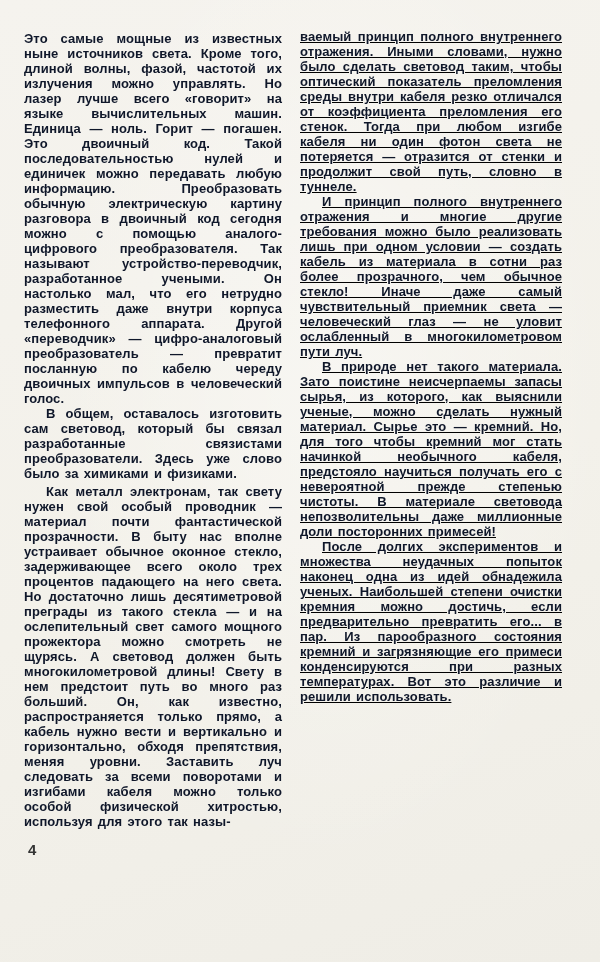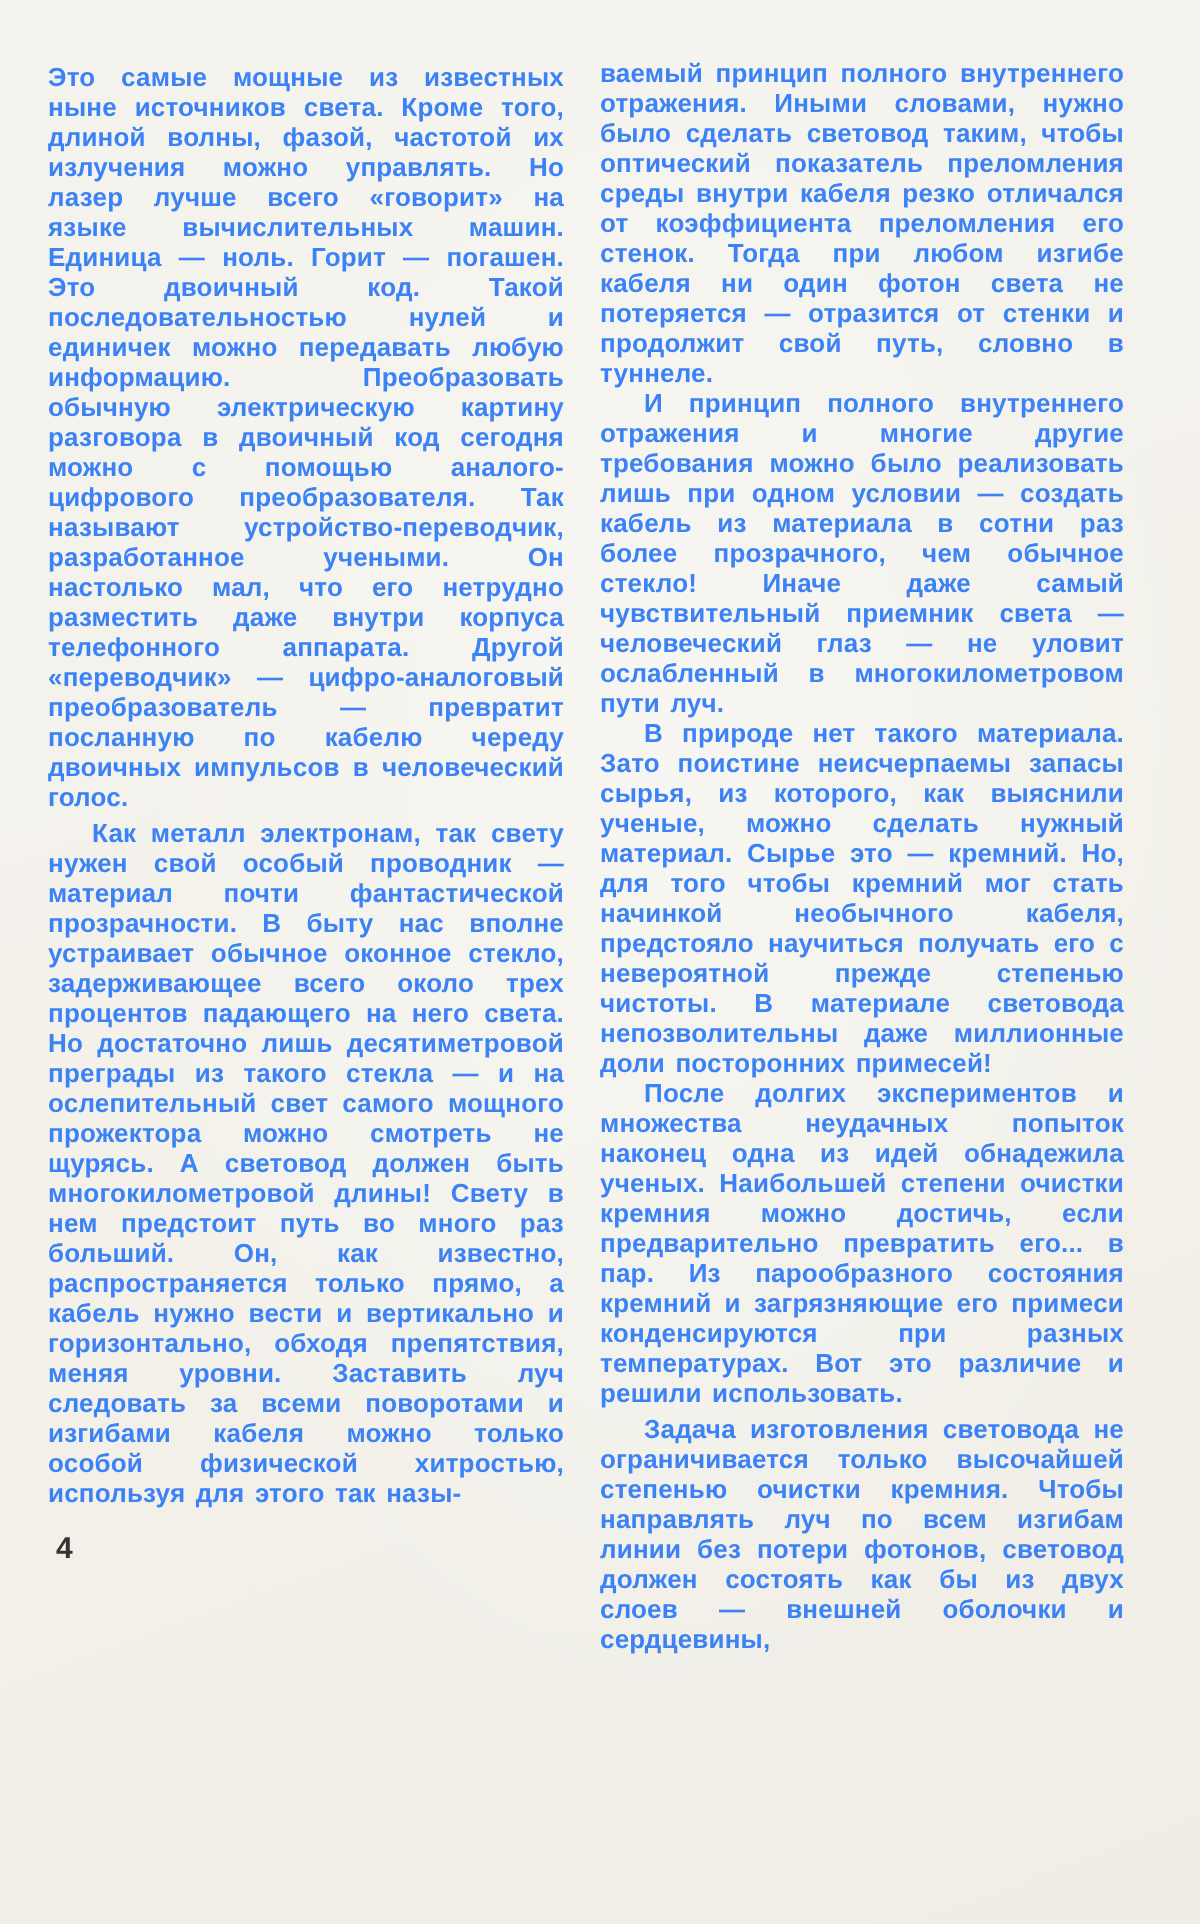--- a/index.html
+++ b/index.html
@@ -22,29 +22,29 @@
     padding: 31px 38px 0 24px;
   }
   .columns {
     display: flex;
     gap: 18px;
   }
   .column {
     flex: 0 0 auto;
   }
   .column.left  { width: 258px; }
-  .column.right { width: 262px; margin-top: -2px; }
+  .column.right { width: 262px; margin-top: -2px; text-decoration: underline; }
   .para {
     margin: 0;
     font-size: 13px;
     line-height: 15px;
     font-weight: 700;
     letter-spacing: 0.1px;
     word-spacing: 1.5px;
-    color: #3b82f6;
+    color: #0f172a;
     text-align: justify;
     text-align-last: left;
   }
   .para.indent { text-indent: 22px; }
   .para.gap    { margin-top: 3px; }
   .page-number {
     margin-top: 13px;
     padding-left: 4px;
     font-size: 15px;
     line-height: 16px;
@@ -53,26 +53,26 @@
   }
 </style>
 </head>
 <body>
 
 <div class="page">
   <div class="columns">
 
     <div class="column left">
       <p class="para">Это самые мощные из известных ныне источников света. Кроме того, длиной волны, фазой, частотой их излучения можно управлять. Но лазер лучше всего «говорит» на языке вычислительных машин. Единица — ноль. Горит — погашен. Это двоичный код. Такой последовательностью нулей и единичек можно передавать любую информацию. Преобразовать обычную электрическую картину разговора в двоичный код сегодня можно с помощью аналого-цифрового преобразователя. Так называют устройство-переводчик, разработанное учеными. Он настолько мал, что его нетрудно разместить даже внутри корпуса телефонного аппарата. Другой «переводчик» — цифро-аналоговый преобразователь — превратит посланную по кабелю череду двоичных импульсов в человеческий голос.</p>
+      <p class="para indent">В общем, оставалось изготовить сам световод, который бы связал разработанные связистами преобразователи. Здесь уже слово было за химиками и физиками.</p>
       <p class="para indent gap">Как металл электронам, так свету нужен свой особый проводник — материал почти фантастической прозрачности. В быту нас вполне устраивает обычное оконное стекло, задерживающее всего около трех процентов падающего на него света. Но достаточно лишь десятиметровой преграды из такого стекла — и на ослепительный свет самого мощного прожектора можно смотреть не щурясь. А световод должен быть многокилометровой длины! Свету в нем предстоит путь во много раз больший. Он, как известно, распространяется только прямо, а кабель нужно вести и вертикально и горизонтально, обходя препятствия, меняя уровни. Заставить луч следовать за всеми поворотами и изгибами кабеля можно только особой физической хитростью, используя для этого так назы-</p>
       <div class="page-number">4</div>
     </div>
 
     <div class="column right">
       <p class="para">ваемый принцип полного внутреннего отражения. Иными словами, нужно было сделать световод таким, чтобы оптический показатель преломления среды внутри кабеля резко отличался от коэффициента преломления его стенок. Тогда при любом изгибе кабеля ни один фотон света не потеряется — отразится от стенки и продолжит свой путь, словно в туннеле.</p>
       <p class="para indent">И принцип полного внутреннего отражения и многие другие требования можно было реализовать лишь при одном условии — создать кабель из материала в сотни раз более прозрачного, чем обычное стекло! Иначе даже самый чувствительный приемник света — человеческий глаз — не уловит ослабленный в многокилометровом пути луч.</p>
       <p class="para indent">В природе нет такого материала. Зато поистине неисчерпаемы запасы сырья, из которого, как выяснили ученые, можно сделать нужный материал. Сырье это — кремний. Но, для того чтобы кремний мог стать начинкой необычного кабеля, предстояло научиться получать его с невероятной прежде степенью чистоты. В материале световода непозволительны даже миллионные доли посторонних примесей!</p>
       <p class="para indent">После долгих экспериментов и множества неудачных попыток наконец одна из идей обнадежила ученых. Наибольшей степени очистки кремния можно достичь, если предварительно превратить его... в пар. Из парообразного состояния кремний и загрязняющие его примеси конденсируются при разных температурах. Вот это различие и решили использовать.</p>
-      <p class="para indent gap">Задача изготовления световода не ограничивается только высочайшей степенью очистки кремния. Чтобы направлять луч по всем изгибам линии без потери фотонов, световод должен состоять как бы из двух слоев — внешней оболочки и сердцевины,</p>
     </div>
 
   </div>
 </div>
 
 </body></html>

